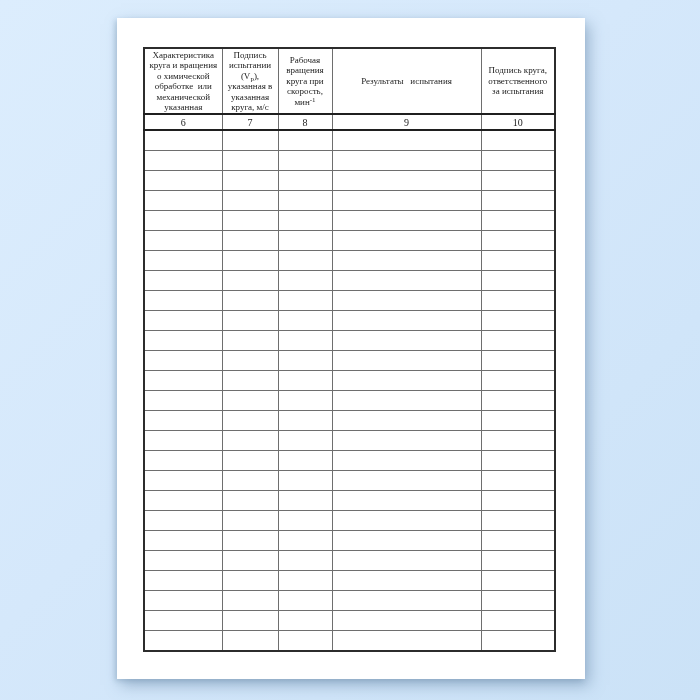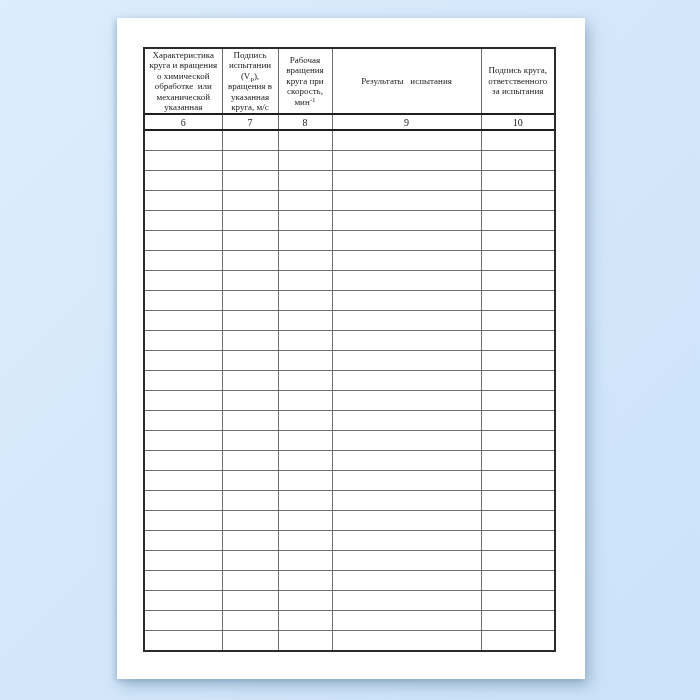--- a/index.html
+++ b/index.html
@@ -57,21 +57,21 @@
               <div class="hline">круга и вращения</div>
               <div class="hline">о химической</div>
               <div class="hline">обработке  или</div>
               <div class="hline">механической</div>
               <div class="hline">указанная</div>
             </th>
             <th>
               <div class="hline">Подпись</div>
               <div class="hline">испытании</div>
               <div class="hline">(V<sub>р</sub>),</div>
-              <div class="hline">вращения в</div>
+              <div class="hline">указанная в</div>
               <div class="hline">указанная</div>
               <div class="hline">круга, м/с</div>
             </th>
             <th>
               <div class="hline">Рабочая</div>
               <div class="hline">вращения</div>
               <div class="hline">круга при</div>
               <div class="hline">скорость,</div>
               <div class="hline">мин<sup>-1</sup></div>
             </th>

